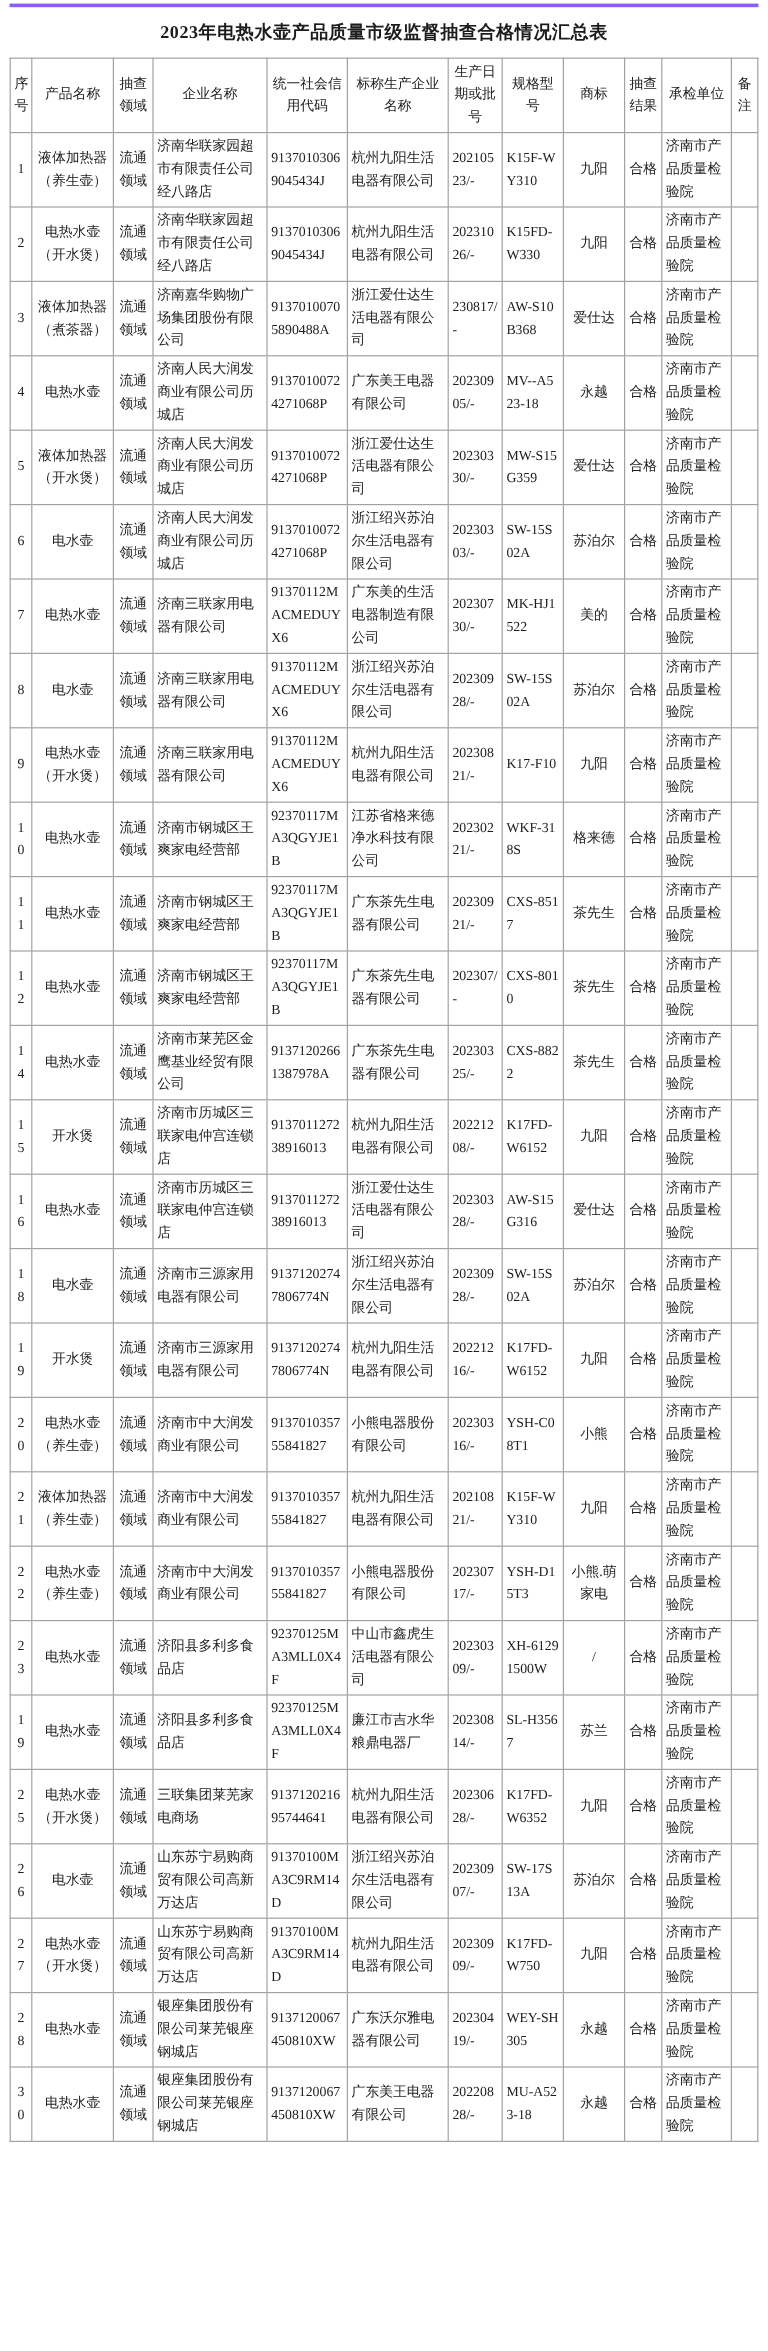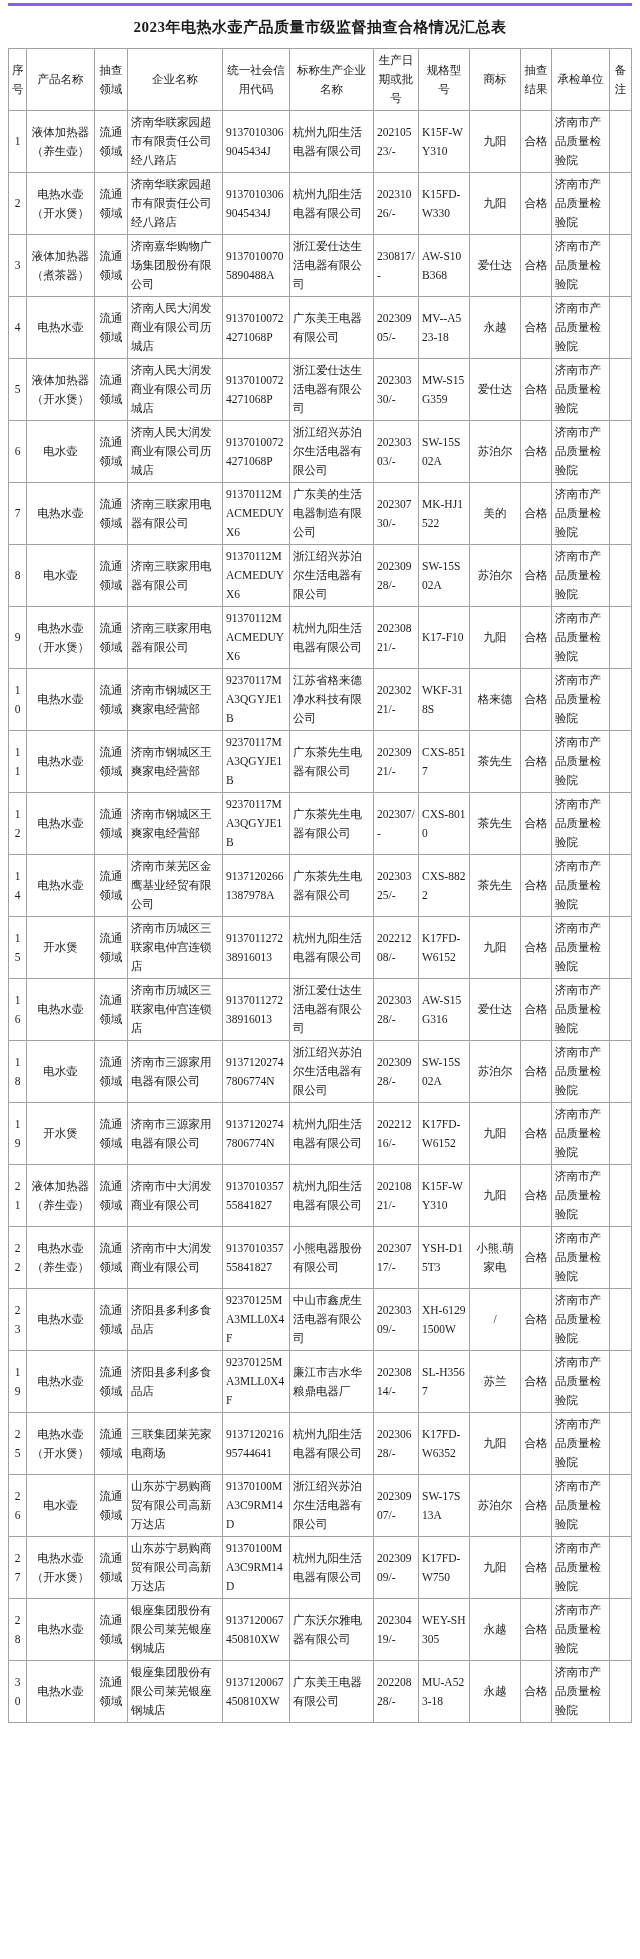--- a/index.html
+++ b/index.html
@@ -331,20 +331,34 @@
           <td class="al-l">91371202747806774N</td>
           <td class="al-l">杭州九阳生活电器有限公司</td>
           <td class="al-l">20221216/-</td>
           <td class="al-l">K17FD-W6152</td>
           <td class="al-c">九阳</td>
           <td class="al-c">合格</td>
           <td class="al-l">济南市产品质量检验院</td>
           <td class="al-c"></td>
         </tr>
         <tr>
+          <td class="al-c">20</td>
+          <td class="al-c">电热水壶（养生壶）</td>
+          <td class="al-c">流通领域</td>
+          <td class="al-l">济南市中大润发商业有限公司</td>
+          <td class="al-l">913701035755841827</td>
+          <td class="al-l">小熊电器股份有限公司</td>
+          <td class="al-l">20230316/-</td>
+          <td class="al-l">YSH-C08T1</td>
+          <td class="al-c">小熊</td>
+          <td class="al-c">合格</td>
+          <td class="al-l">济南市产品质量检验院</td>
+          <td class="al-c"></td>
+        </tr>
+        <tr>
           <td class="al-c">21</td>
           <td class="al-c">液体加热器（养生壶）</td>
           <td class="al-c">流通领域</td>
           <td class="al-l">济南市中大润发商业有限公司</td>
           <td class="al-l">913701035755841827</td>
           <td class="al-l">杭州九阳生活电器有限公司</td>
           <td class="al-l">20210821/-</td>
           <td class="al-l">K15F-WY310</td>
           <td class="al-c">九阳</td>
           <td class="al-c">合格</td>

